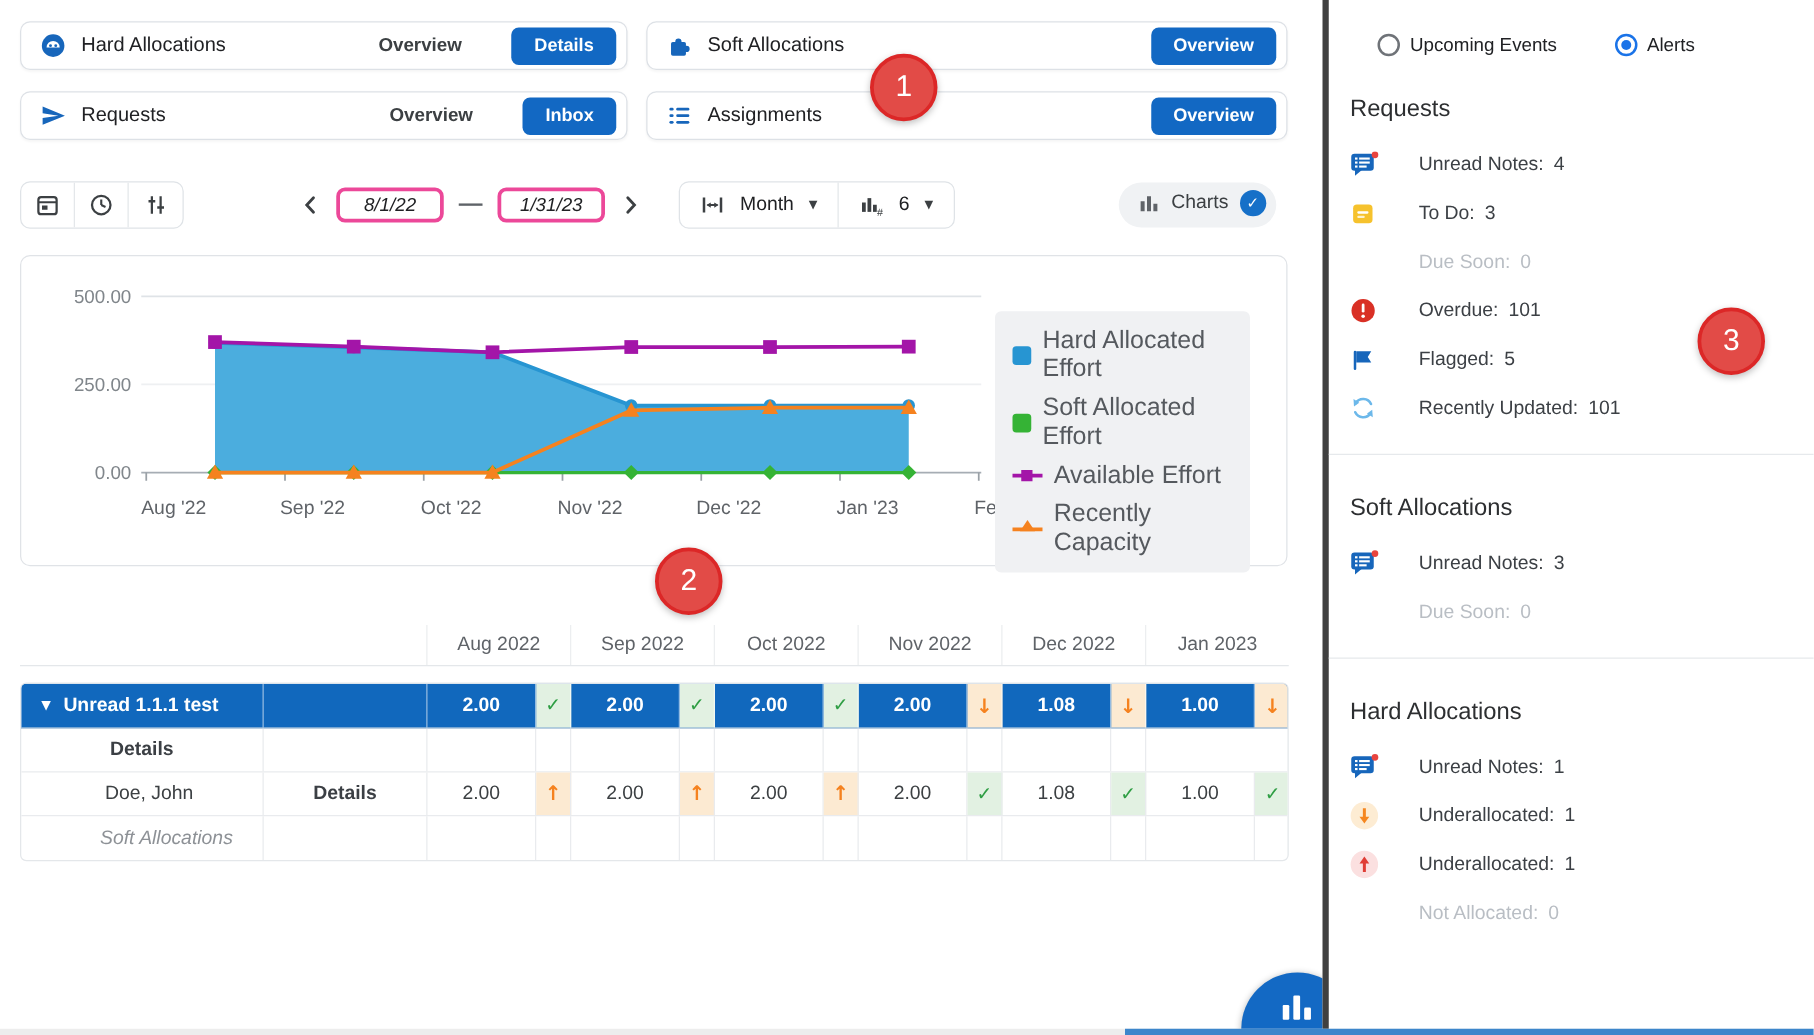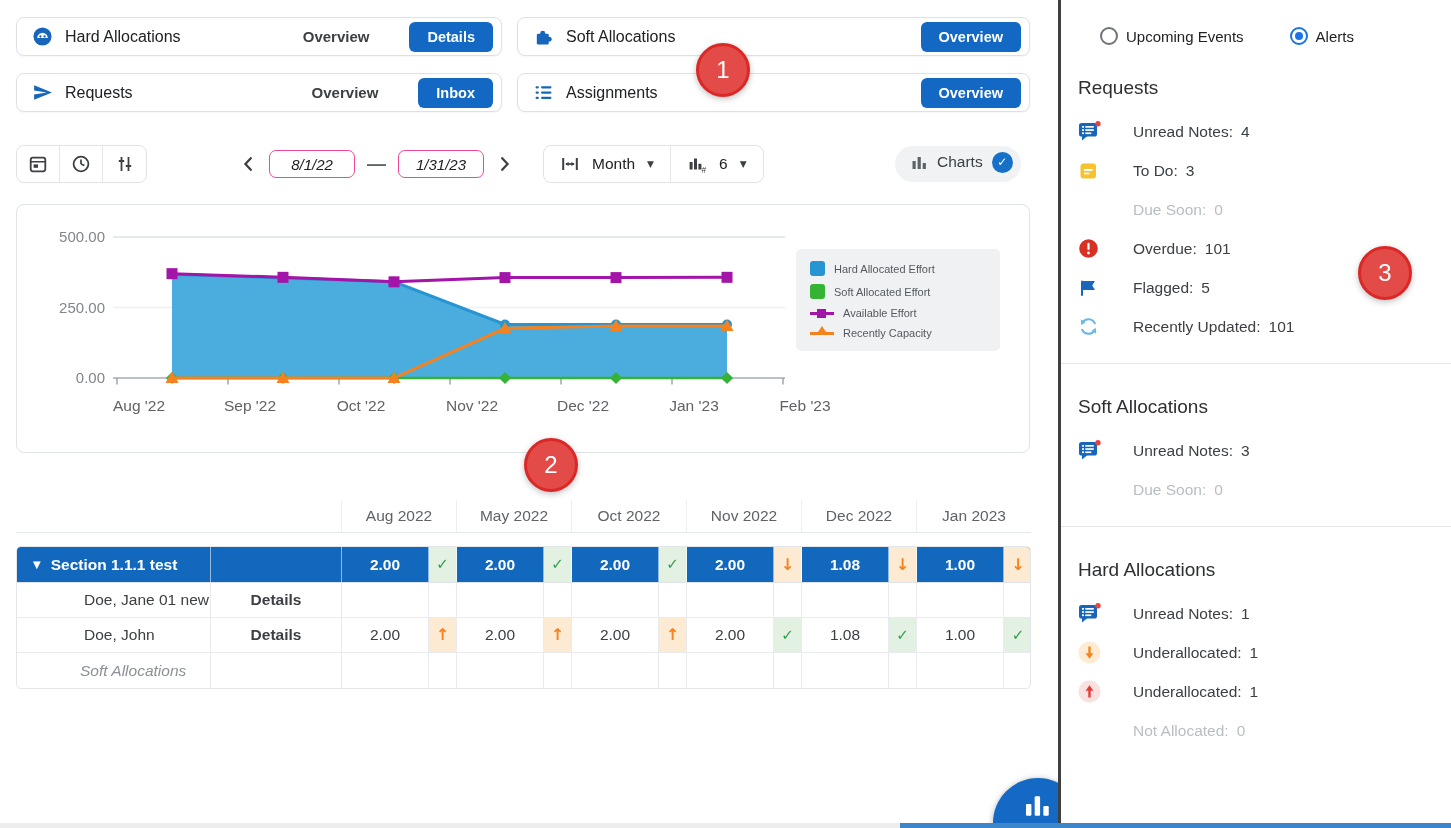--- a/index.html
+++ b/index.html
@@ -31,21 +31,21 @@
   .toolbar { position:absolute; left:16px; top:145px; width:1014px; height:38px; }
   .tb-icons {
     position:absolute; left:0; top:0; height:38px; display:flex;
     border:1px solid #dfe3e7; border-radius:8px; background:#fff; overflow:hidden;
   }
   .tb-icon-btn { width:43px; height:100%; display:flex; align-items:center; justify-content:center; border-right:1px solid #e4e7ea; cursor:pointer; }
   .tb-icon-btn:last-child { border-right:none; }
   .date-nav { position:absolute; left:222px; top:0; height:38px; display:flex; align-items:center; gap:9px; }
   .chev { width:22px; height:22px; display:flex; align-items:center; justify-content:center; cursor:pointer; }
   .date-input {
-    width:86px; height:28px; border:1px solid #ec4899; border-radius:7px;
+    width:86px; height:28px; border:3px solid #ec4899; border-radius:7px;
     font-family:inherit; font-style:italic; font-size:15px; color:#202124; text-align:center; outline:none;
   }
   .range-dash { font-size:19px; font-weight:700; color:#5f6368; margin:0 3px; }
   .tb-group {
     position:absolute; left:527px; top:0; height:38px; display:flex; align-items:stretch;
     border:1px solid #dfe3e7; border-radius:8px; background:#fff;
   }
   .tb-seg { display:flex; align-items:center; gap:12px; padding:0 16px; cursor:pointer; }
   .tb-seg + .tb-seg { border-left:1px solid #e4e7ea; }
   .seg-label { font-size:15.5px; color:#202124; }
@@ -63,21 +63,21 @@
   
   .chart-card {
     position:absolute; left:16px; top:204px; width:1014px; height:249px;
     border:1px solid #e0e3e7; border-radius:8px; background:#fff;
   }
   .legend {
     position:absolute; left:779px; top:44px; width:204px;
     background:#f0f1f3; border-radius:5px; padding:12px 14px;
     display:flex; flex-direction:column; gap:8px;
   }
-  .leg-item { display:flex; align-items:center; gap:9px; font-size:11px; color:#55595e; }
+  .leg-item { display:flex; align-items:center; gap:9px; font-size:20px; color:#55595e; }
   .leg-sq { width:15px; height:15px; border-radius:3px; flex:0 0 auto; }
   .leg-line { width:24px; height:3px; position:relative; flex:0 0 auto; }
   .lm-square { position:absolute; left:7px; top:-3px; width:9px; height:9px; }
   .lm-tri { position:absolute; left:6px; top:-6px; width:0; height:0;
     border-left:6px solid transparent; border-right:6px solid transparent; border-bottom:9px solid #f5821f; }
   
   .alloc-table { position:absolute; left:16px; top:500px; width:1015px; }
   .t-grid { display:grid; grid-template-columns:194px 131px repeat(6, 87px 28px); }
   .t-header { height:33px; border-bottom:1px solid #e4e7ea; align-items:center; }
   .t-hcell { grid-column:span 2; text-align:center; font-size:15.5px; color:#5f6368; border-left:1px solid #eceef0; height:100%; display:flex; align-items:center; justify-content:center; }
@@ -96,21 +96,21 @@
   .c-status { justify-content:center; }
   .s-check { background:#e2f1e2; }
   .s-warn  { background:#fcead2; }
   .glyph { font-family:"DejaVu Sans", sans-serif; font-weight:700; font-size:15px; line-height:1; }
   .g-check { color:#2f9e44; }
   .g-up, .g-down { color:#f5821f; font-size:16px; }
   .c-group { padding-left:63px; font-style:italic; color:#8d9196; }
   
   .sidebar {
     position:absolute; left:1058px; top:0; width:393px; height:828px;
-    background:#fff; border-left:3px solid #404040; z-index:4;
+    background:#fff; border-left:5px solid #404040; z-index:4;
   }
   .radio-row { display:flex; align-items:center; gap:46px; margin:27px 0 0 39px; }
   .radio-opt { display:flex; align-items:center; gap:8px; cursor:pointer; font-size:15px; color:#202124; }
   .radio-dot { width:18px; height:18px; border-radius:50%; border:2px solid #6f7378; position:relative; flex:0 0 auto; }
   .radio-dot.sel { border-color:#1a73e8; }
   .radio-dot.sel::after { content:""; position:absolute; left:3px; top:3px; width:8px; height:8px; border-radius:50%; background:#1a73e8; }
   .sb-block { padding:0 16px 17px 17px; border-bottom:1px solid #e6e9ec; }
   .sb-block:last-child { border-bottom:none; }
   .sb-h { font-size:19px; font-weight:500; color:#2d2f31; margin:32px 0 0 0; }
   .sb-list { list-style:none; margin:13px 0 0 0; padding:0; }
@@ -343,31 +343,31 @@
         <span>Recently Capacity</span>
       </div>
     </div>
 </div>
 
 <div class="alloc-table" id="table-root">
     <div class="t-grid t-header">
       <div></div>
       <div></div>
       <div class="t-hcell">Aug 2022</div>
-      <div class="t-hcell">May 2022</div>
+      <div class="t-hcell">Sep 2022</div>
       <div class="t-hcell">Oct 2022</div>
       <div class="t-hcell">Nov 2022</div>
       <div class="t-hcell">Dec 2022</div>
       <div class="t-hcell">Jan 2023</div>
     </div>
     <div class="t-body">
       <div class="t-grid t-row section">
         <div class="t-cell c-name">
           <span class="row-caret">▼</span>
-          <span>Section 1.1.1 test</span>
+          <span>Unread 1.1.1 test</span>
         </div>
         <div class="t-cell"></div>
         <div class="t-cell c-val">2.00</div>
         <div class="t-cell c-status s-check">
           <span class="glyph g-check">✓</span>
         </div>
         <div class="t-cell c-val">2.00</div>
         <div class="t-cell c-status s-check">
           <span class="glyph g-check">✓</span>
         </div>
@@ -382,21 +382,20 @@
         <div class="t-cell c-val">1.08</div>
         <div class="t-cell c-status s-warn">
           <span class="glyph g-down">↓</span>
         </div>
         <div class="t-cell c-val">1.00</div>
         <div class="t-cell c-status s-warn">
           <span class="glyph g-down">↓</span>
         </div>
       </div>
       <div class="t-grid t-row">
-        <div class="t-cell c-name">Doe, Jane 01 new</div>
         <div class="t-cell c-details">Details</div>
         <div class="t-cell c-val"></div>
         <div class="t-cell c-status"></div>
         <div class="t-cell c-val"></div>
         <div class="t-cell c-status"></div>
         <div class="t-cell c-val"></div>
         <div class="t-cell c-status"></div>
         <div class="t-cell c-val"></div>
         <div class="t-cell c-status"></div>
         <div class="t-cell c-val"></div>

